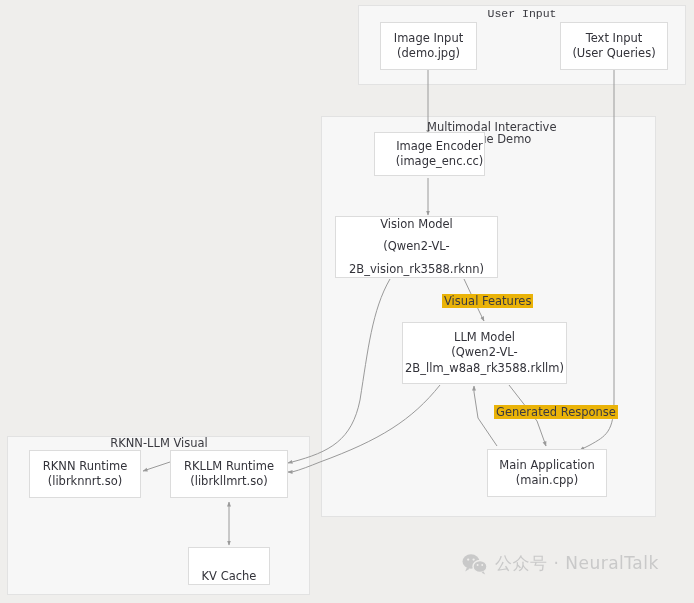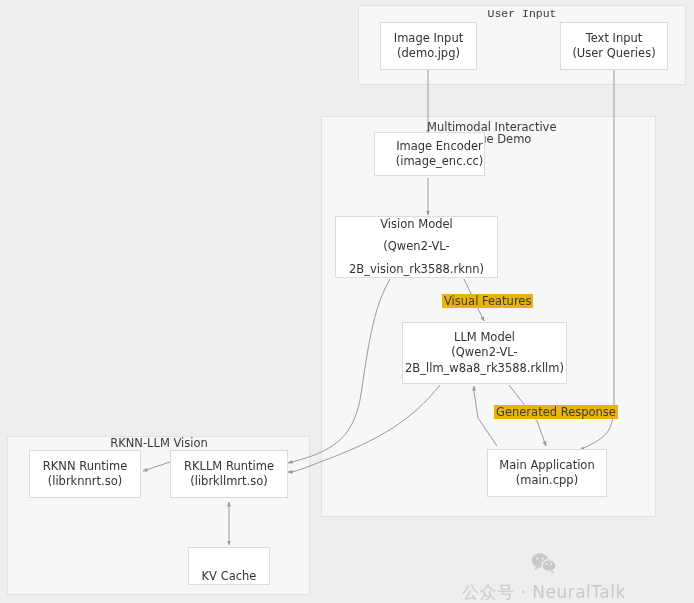--- a/index.html
+++ b/index.html
@@ -76,21 +76,20 @@
   
   #watermark {
     position: absolute;
     left: 462px;
     top: 552px;
     display: flex;
     align-items: center;
     gap: 7px;
     z-index: 6;
     opacity: 1;
-    flex-direction: column;
   }
   #watermark .wm-text {
     font-size: 17px;
     color: #c9c9c9;
     letter-spacing: 0.5px;
     white-space: nowrap;
     font-family: "DejaVu Sans", "Liberation Sans", sans-serif;
   }
 </style>
 </head>
@@ -134,21 +133,21 @@
     <g fill="none" stroke="#9a9a9a" stroke-width="1">
       <path d="M 229 502 L 229 545" marker-end="url(#ah)" marker-start="url(#ah)"></path>
     </g>
   </svg>
 
   <div class="group-label" style="left:462px; top:6px; width:120px;font-family:Liberation Mono, monospace;">User Input</div>
 
   <div class="group-label" style="left:427px; top:120px; width:120px;">Multimodal Interactive</div>
   <div class="group-label" style="left:427px; top:132px; width:120px;">Dialogue Demo</div>
 
-  <div class="group-label" style="left:99px; top:436px; width:120px;">RKNN-LLM Vision</div>
+  <div class="group-label" style="left:99px; top:436px; width:120px;">RKNN-LLM Visual</div>
 
   <div class="node" style="left:380px; top:22px; width:97px; height:48px;">
     <span class="ln">Image Input</span>
     <span class="ln">(demo.jpg)</span>
   </div>
 
   <div class="node" style="left:560px; top:22px; width:108px; height:48px;">
     <span class="ln">Text Input</span>
     <span class="ln">(User Queries)</span>
   </div>

